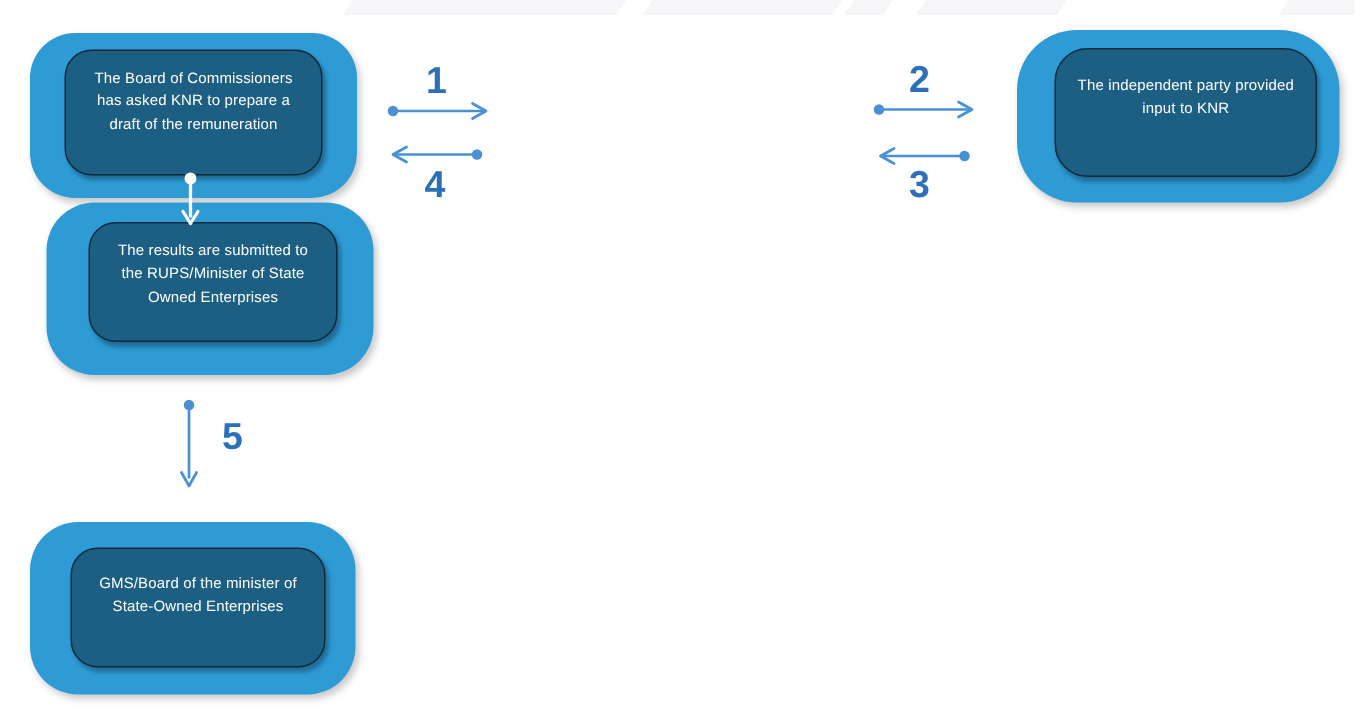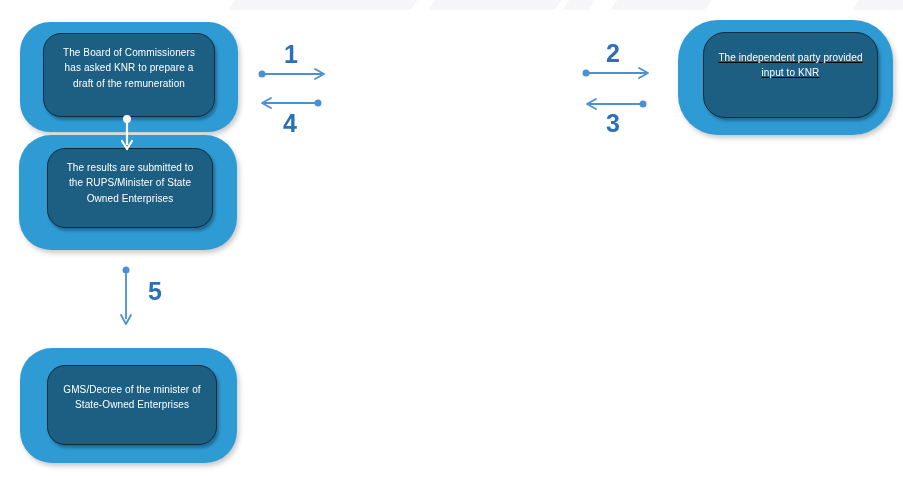--- a/index.html
+++ b/index.html
@@ -73,38 +73,38 @@
   <i class="wm" style="left:856px;width:50px;"></i>
 
   <div class="outer" style="left:20px;top:22px;width:218px;height:110px;border-radius:30px;">
     <div class="inner" style="left:23px;top:11px;width:172px;height:84px;padding-bottom:14px;">
       <span class="node-text">The Board of Commissioners
 has asked KNR to prepare a
 draft of the remuneration</span>
     </div>
   </div>
 
-  <div class="outer" style="left:19px;top:135px;width:218px;height:115px;border-radius:32px;">
+  <div class="outer" style="left:31px;top:135px;width:218px;height:115px;border-radius:32px;">
     <div class="inner" style="left:28px;top:13px;width:166px;height:80px;padding-bottom:10px;">
       <span class="node-text">The results are submitted to
 the RUPS/Minister of State
 Owned Enterprises</span>
     </div>
   </div>
 
   <div class="outer" style="left:20px;top:348px;width:217px;height:115px;border-radius:32px;">
     <div class="inner" style="left:27px;top:17px;width:170px;height:80px;padding-bottom:16px;">
-      <span class="node-text">GMS/Decree of the minister of
+      <span class="node-text">GMS/Board of the minister of
 State-Owned Enterprises</span>
     </div>
   </div>
 
 
   <div class="outer" style="left:678px;top:20px;width:215px;height:115px;border-radius:40px;">
-    <div class="inner" style="left:25px;top:12px;width:175px;height:86px;padding-bottom:20px;border-radius:22px;text-decoration:underline;">
+    <div class="inner" style="left:25px;top:12px;width:175px;height:86px;padding-bottom:20px;border-radius:22px;">
       <span class="node-text">The independent party provided
 input to KNR</span>
     </div>
   </div>
 
   <svg class="arrow" style="left:256px;top:66px;" width="74" height="16">
     <circle class="dot" cx="6" cy="8" r="3.5"></circle>
     <line class="shaft" x1="9" y1="8" x2="66" y2="8"></line>
     <path class="head" d="M59 3 L68 8 L59 13"></path>
   </svg>

